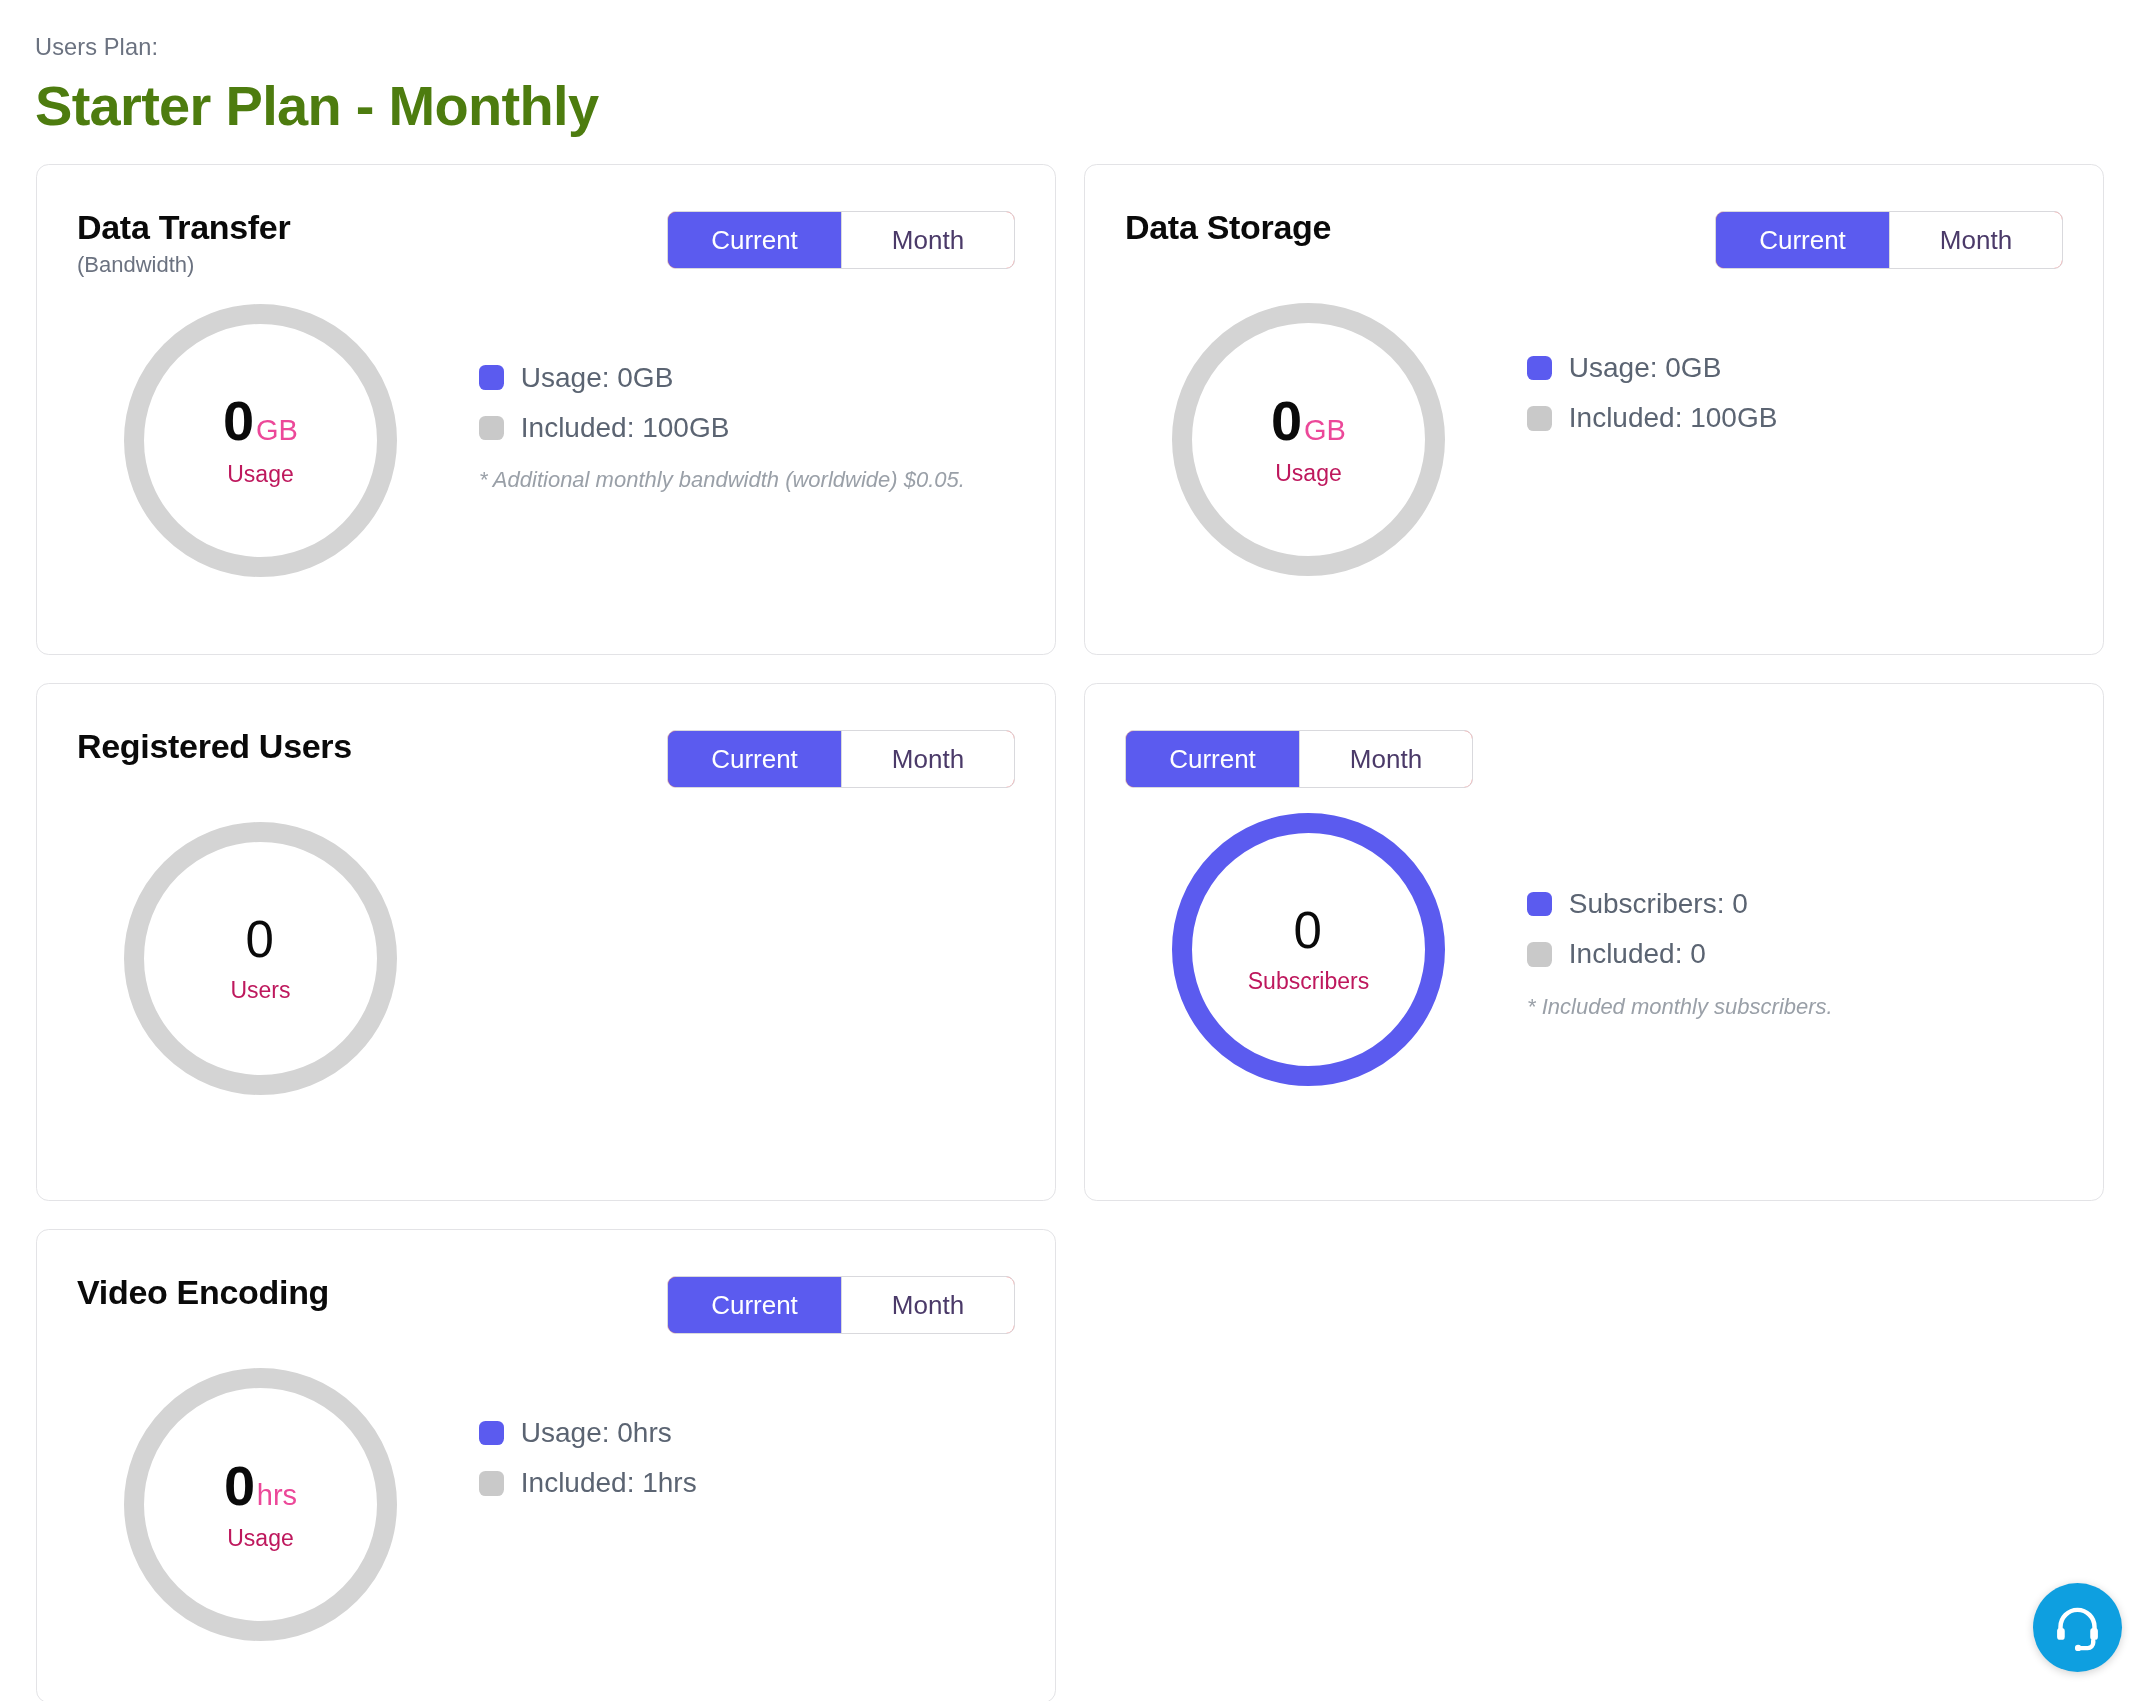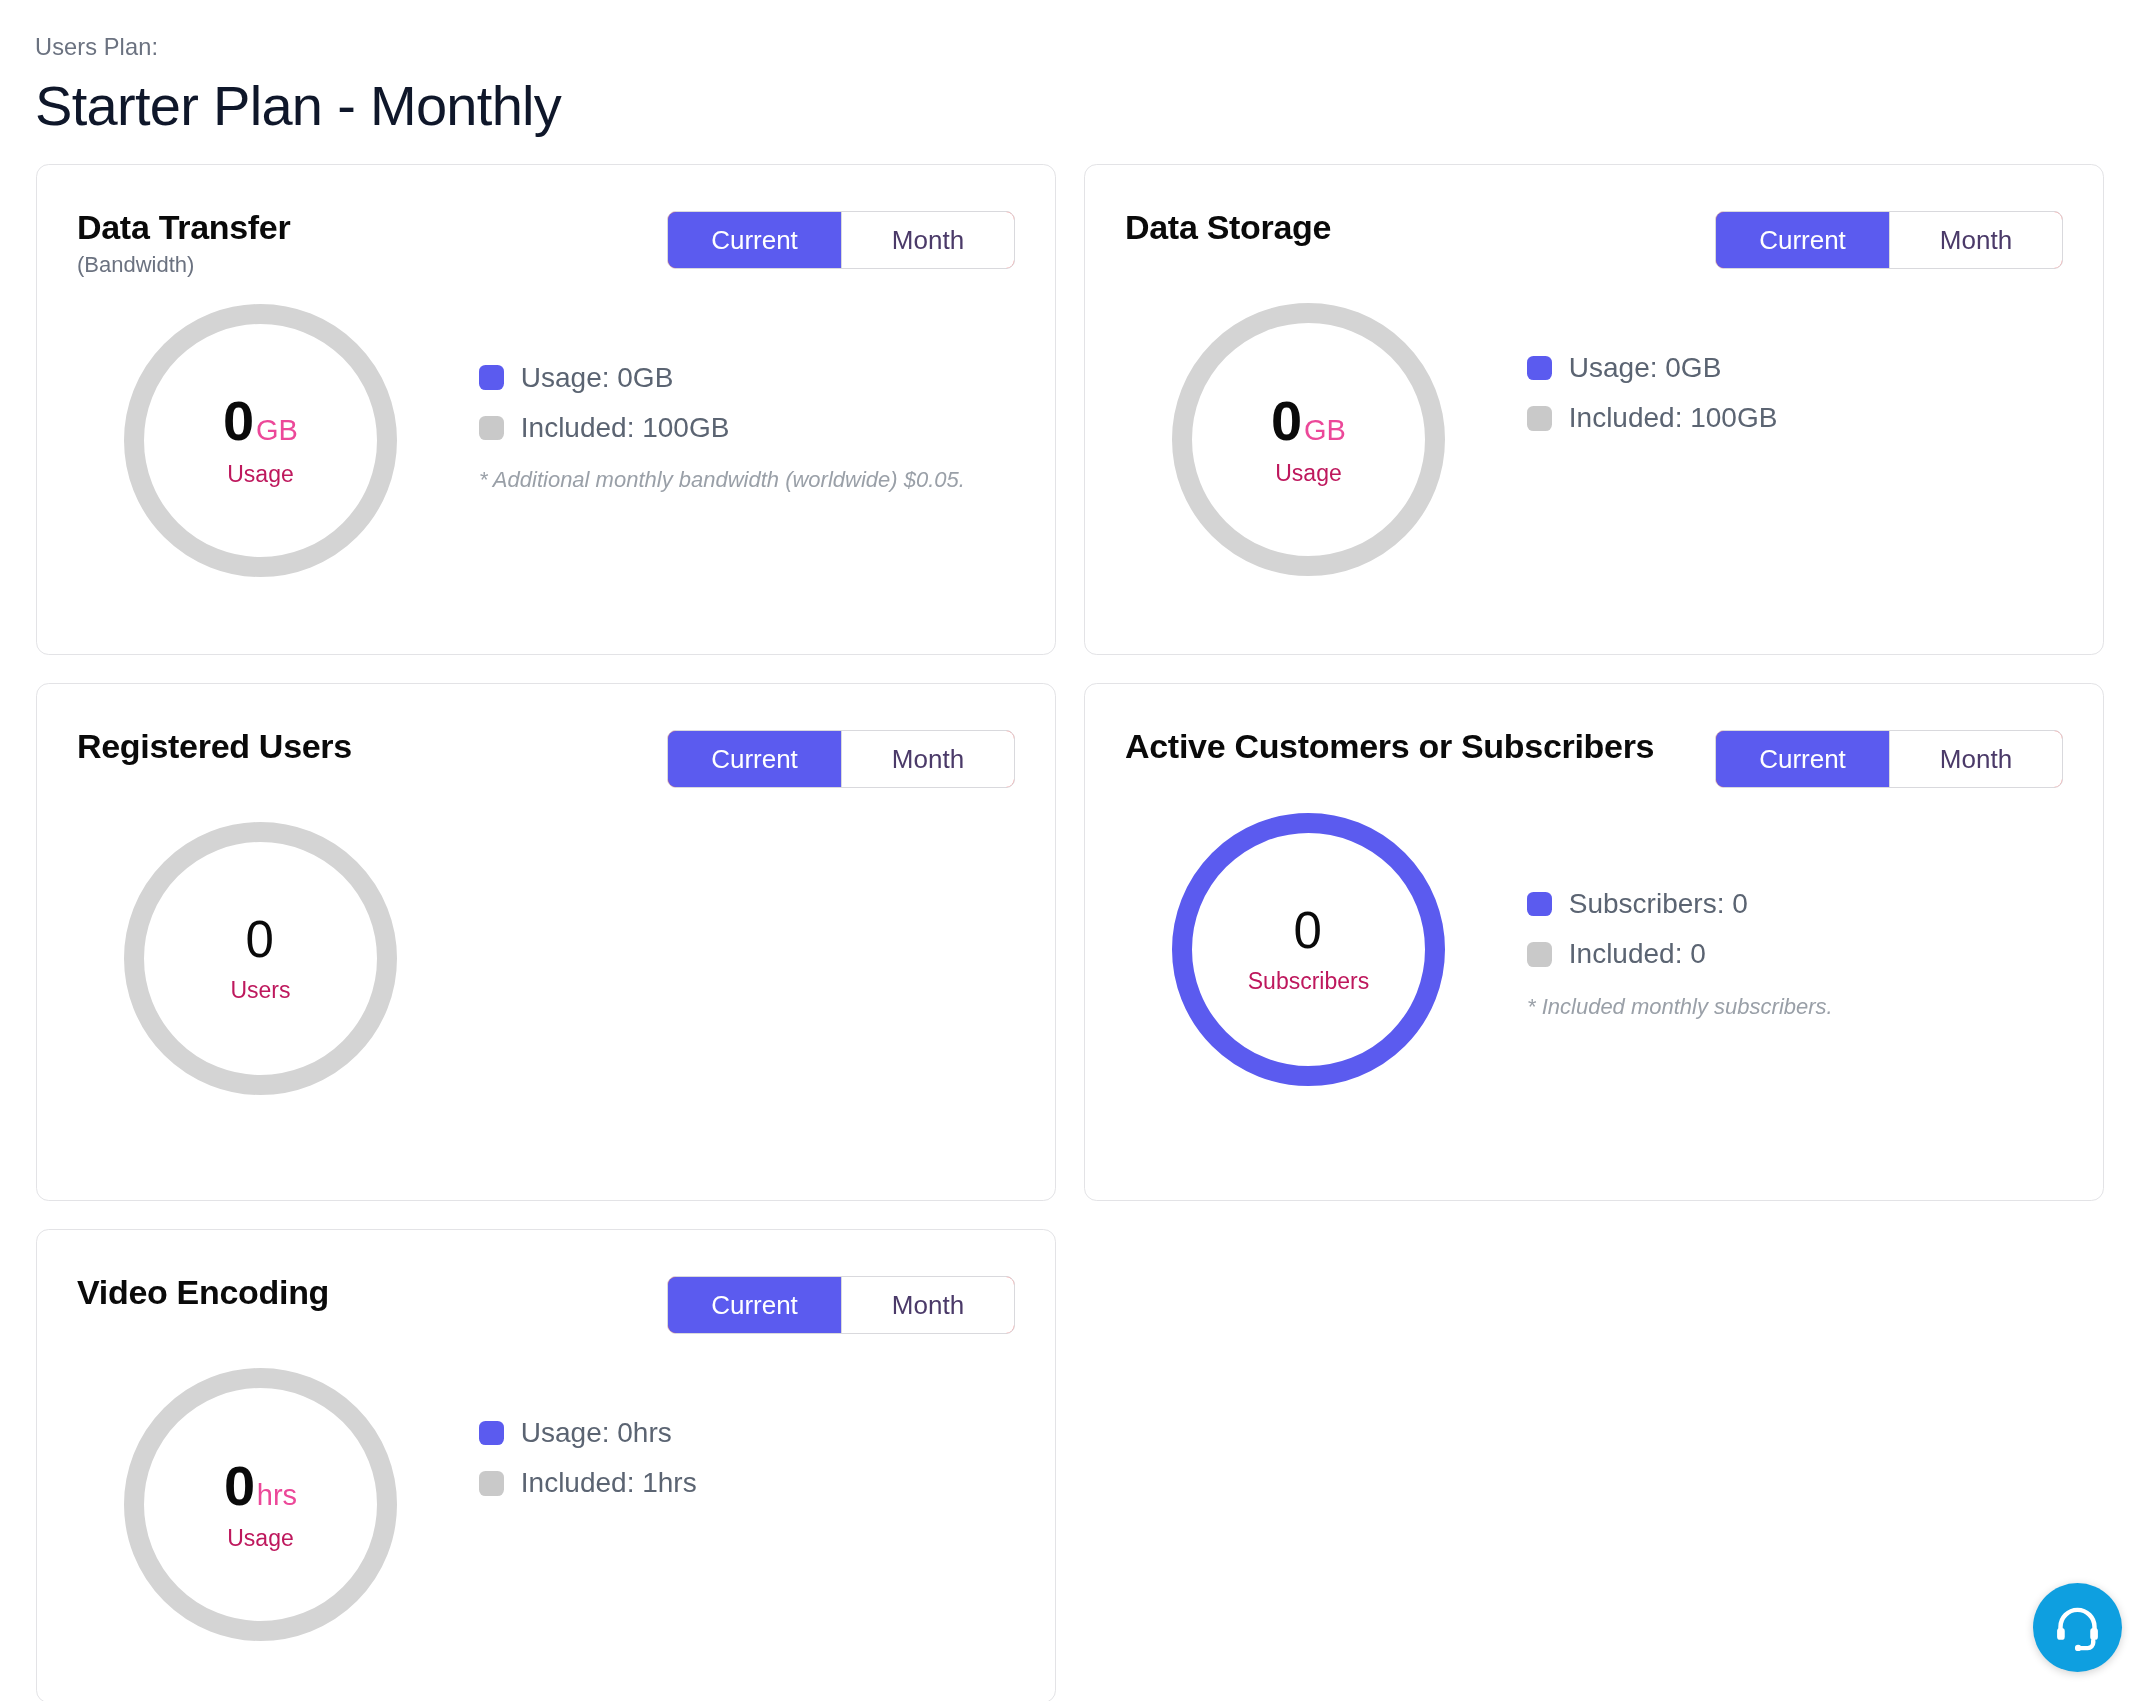--- a/index.html
+++ b/index.html
@@ -29,22 +29,22 @@
   }
   .header .plan-eyebrow {
     font-size: 23.6px;
     color: #6b7280;
     line-height: 1.2;
     letter-spacing: 0.1px;
   }
   .header .plan-title {
     margin-top: 14.5px;
     font-size: 56px;
-    font-weight: 400;
-    color: #0f172a;
+    font-weight: 700;
+    color: #4d7c0f;
     letter-spacing: -0.7px;
     line-height: 1.08;
   }
 
   
   .grid {
     position: absolute;
     left: 36px;
     top: 164px;
     width: 2053px;
@@ -327,23 +327,20 @@
               <span class="donut-unit"></span>
             </div>
             <div class="donut-label">Users</div>
           </div>
         </div>
       </div>
     </div>
 
     <div class="card tall2">
       <div class="card-head">
-        <div class="card-titles">
-          <div class="card-title">Active Customers or Subscribers</div>
-        </div>
         <div class="toggle">
           <div class="seg active">Current</div>
           <div class="seg inactive">Month</div>
         </div>
       </div>
       <div class="card-body">
         <div class="donut-wrap">
           <div class="donut accent"></div>
           <div class="donut-center">
             <div class="donut-value plain">

